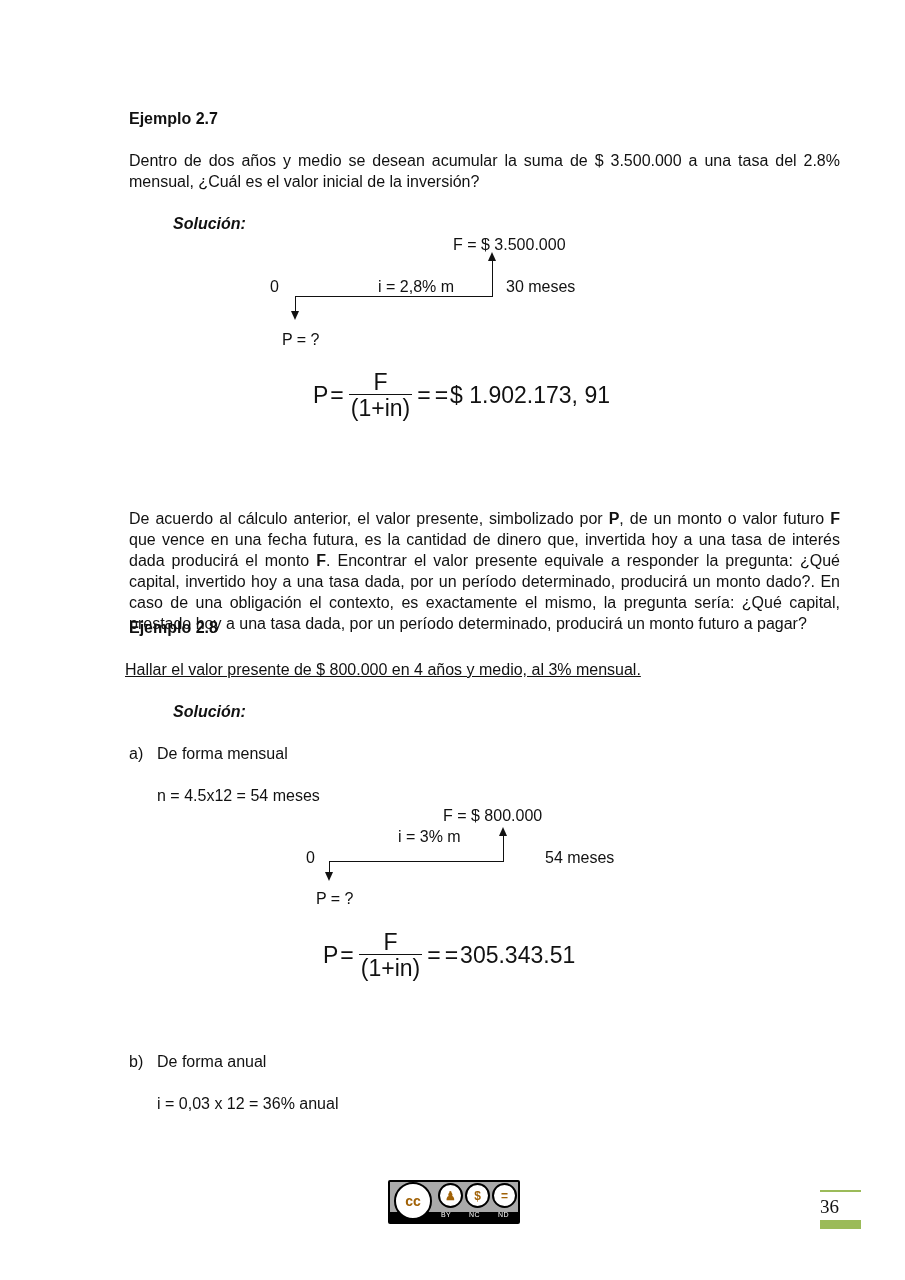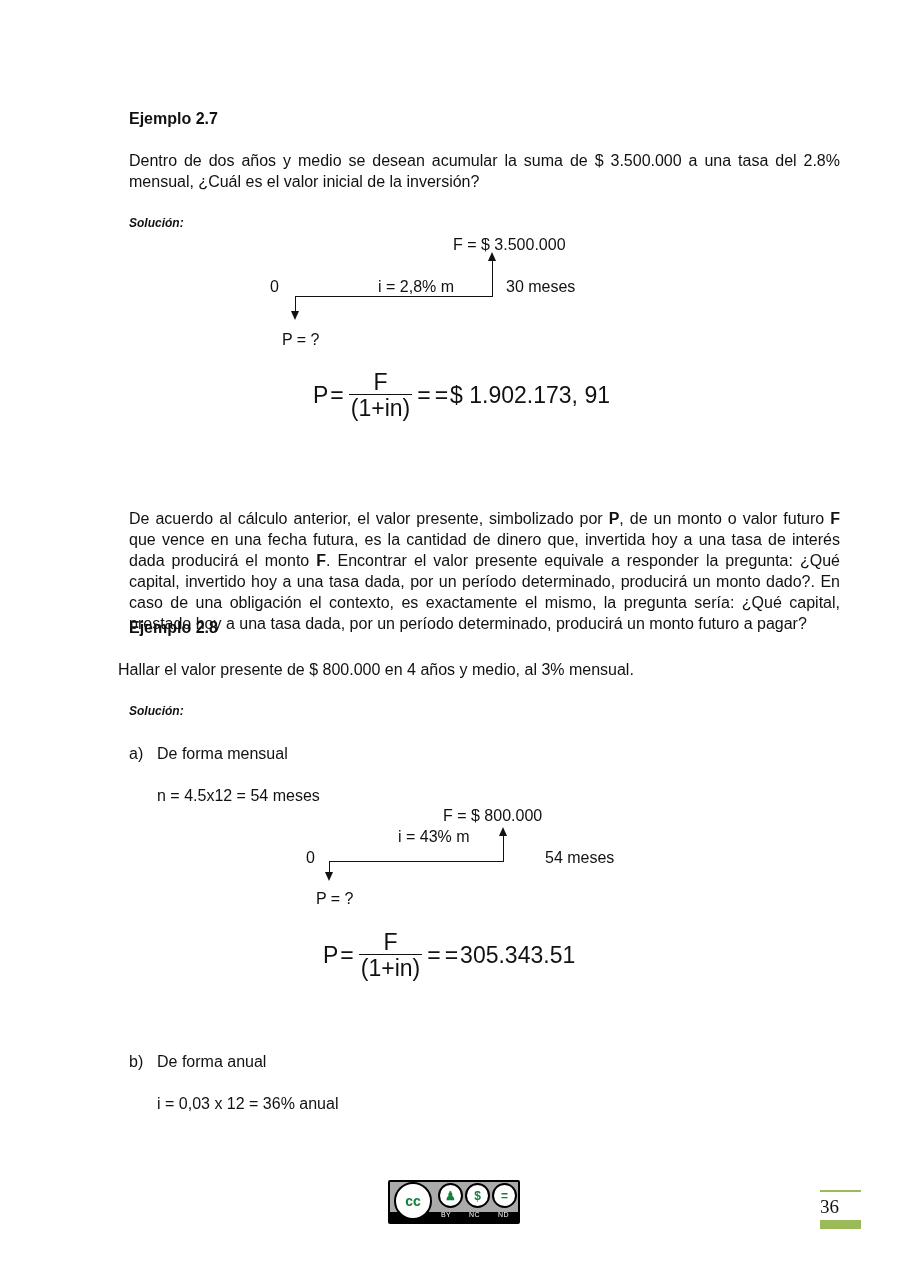--- a/index.html
+++ b/index.html
@@ -1,34 +1,34 @@
 <!DOCTYPE html>
 <html><head>
 <meta charset="utf-8">
 <style>
   html, body { margin: 0; padding: 0; background: #ffffff; }
   body { width: 905px; height: 1280px; position: relative; overflow: hidden;
          font-family: "Liberation Sans", sans-serif; color: #111; }
   .abs { position: absolute; }
   .t { font-size: 16px; line-height: 21px; white-space: nowrap; }
   .heading { font-weight: bold; font-size: 16px; }
-  .sol { font-weight: bold; font-style: italic; font-size: 12px; }
+  .sol { font-weight: bold; font-style: italic; font-size: 16px; margin-left: 44px; }
   .para { position: absolute; left: 129px; width: 711px; font-size: 16px; line-height: 21px; text-align: justify; }
   .para p { margin: 0; }
   .line { position: absolute; background: #111; }
   .arrow-down { position: absolute; width: 0; height: 0; border-left: 4px solid transparent; border-right: 4px solid transparent; border-top: 9px solid #111; }
   .arrow-up { position: absolute; width: 0; height: 0; border-left: 4px solid transparent; border-right: 4px solid transparent; border-bottom: 9px solid #111; }
   .formula { position: absolute; display: flex; align-items: center; font-size: 23px; white-space: nowrap; }
   .frac { display: inline-flex; flex-direction: column; align-items: center; margin: 0 3px; }
   .frac .num { padding: 0 2px; line-height: 24px; border-bottom: 1px solid #111; text-align: center; align-self: stretch; }
   .frac .den { padding: 0 2px; line-height: 26px; text-align: center; }
   .eq { margin: 0 2px; }
   .cc-badge { position: absolute; left: 388px; top: 1180px; width: 132px; height: 44px; background: #000; border-radius: 2px; }
   .cc-inner { position: absolute; left: 2px; top: 2px; width: 128px; height: 30px; background: #aaa; }
-  .cc-circle { position: absolute; border-radius: 50%; background: #fff; border: 2px solid #000; display: flex; align-items: center; justify-content: center; font-weight: bold; color: #15803d; }
+  .cc-circle { position: absolute; border-radius: 50%; background: #fff; border: 2px solid #000; display: flex; align-items: center; justify-content: center; font-weight: bold; color: #a16207; }
   .cc-labels { position: absolute; left: 44px; top: 31px; width: 86px; display: flex; justify-content: space-around; font-size: 7px; color: #fff; letter-spacing: 0.5px; }
   .pg-top { position: absolute; left: 820px; top: 1190px; width: 41px; height: 2px; background: #9bbb59; }
   .pg-bottom { position: absolute; left: 820px; top: 1220px; width: 41px; height: 9px; background: #9bbb59; }
   .pg-num { position: absolute; left: 820px; top: 1196px; width: 41px; font-family: "Liberation Serif", serif; font-size: 19px; color: #111; }
 </style>
 </head>
 <body>
 
 <div class="abs t heading" style="left:129px; top:108px;">Ejemplo 2.7</div>
 
@@ -62,32 +62,32 @@
   <span class="eq">=</span>
   <span>$ 1.902.173, 91</span>
 </div>
 
 <div class="para" style="top:472px;margin-top:36px;">
   <p><span>De acuerdo al cálculo anterior, el valor presente, simbolizado por </span><b>P</b><span>, de un monto o valor futuro </span><b>F</b><span> que vence en una fecha futura, es la cantidad de dinero que, invertida hoy a una tasa de interés dada producirá el monto </span><b>F</b><span>. Encontrar el valor presente equivale a responder la pregunta: ¿Qué capital, invertido hoy a una tasa dada, por un período determinado, producirá un monto dado?. En caso de una obligación el contexto, es exactamente el mismo, la pregunta sería: ¿Qué capital, prestado hoy a una tasa dada, por un período determinado, producirá un monto futuro a pagar?</span></p>
 </div>
 
 <div class="abs t heading" style="left:129px; top:617px;">Ejemplo 2.8</div>
 
-<div class="abs t" style="left:118px; top:659px;">Hallar el valor presente de $ 800.000 en 4 años y medio, al 3% mensual.</div>
+<div class="abs t" style="left:125px; top:659px;text-decoration:underline;">Hallar el valor presente de $ 800.000 en 4 años y medio, al 3% mensual.</div>
 
 <div class="abs t sol" style="left:129px; top:701px;">Solución:</div>
 
 <div class="abs t" style="left:129px; top:743px;">a)</div>
 <div class="abs t" style="left:157px; top:743px;">De forma mensual</div>
 
 <div class="abs t" style="left:157px; top:785px;">n = 4.5x12 = 54 meses</div>
 
 <div>
   <div class="abs t" style="left:443px; top:805px;">F = $ 800.000</div>
-  <div class="abs t" style="left:398px; top:826px;">i = 43% m</div>
+  <div class="abs t" style="left:398px; top:826px;">i = 3% m</div>
   <div class="abs t" style="left:306px; top:847px;">0</div>
   <div class="abs t" style="left:509px; top:847px;margin-left:36px;">54 meses</div>
   <div class="line" style="left:329px; top:861px; width:175px; height:1px;"></div>
   <div class="line" style="left:503px; top:834px; width:1px; height:28px;"></div>
   <div class="arrow-up" style="left:499px; top:827px;"></div>
   <div class="line" style="left:329px; top:861px; width:1px; height:12px;"></div>
   <div class="arrow-down" style="left:325px; top:872px;"></div>
   <div class="abs t" style="left:316px; top:888px;">P = ?</div>
 </div>
 

